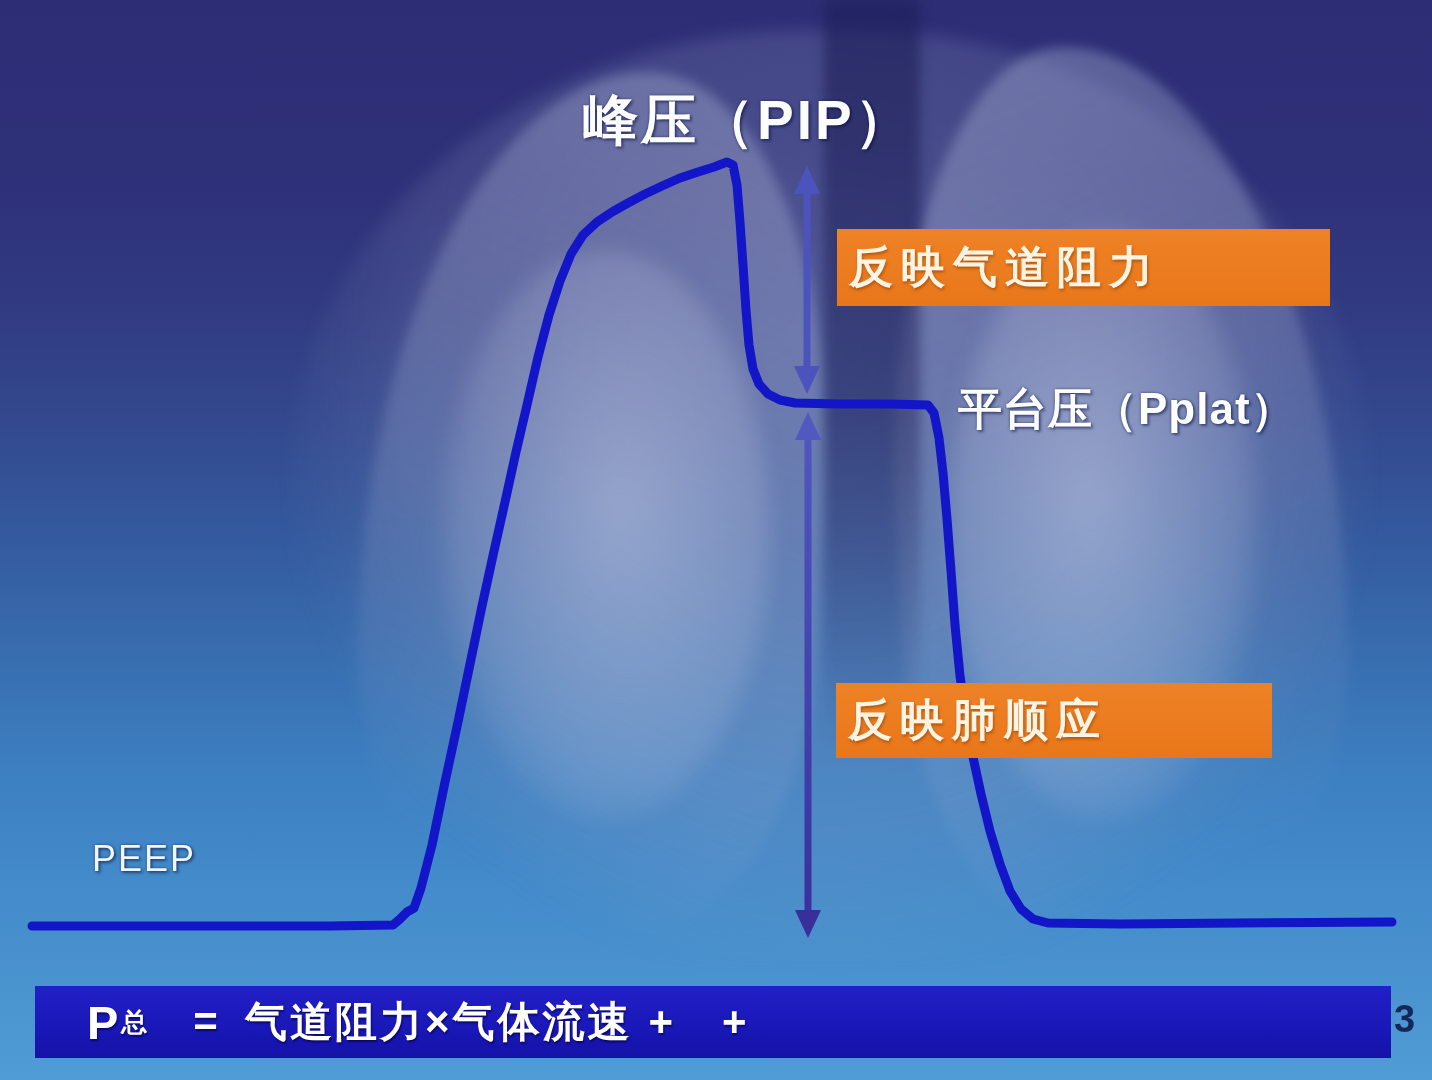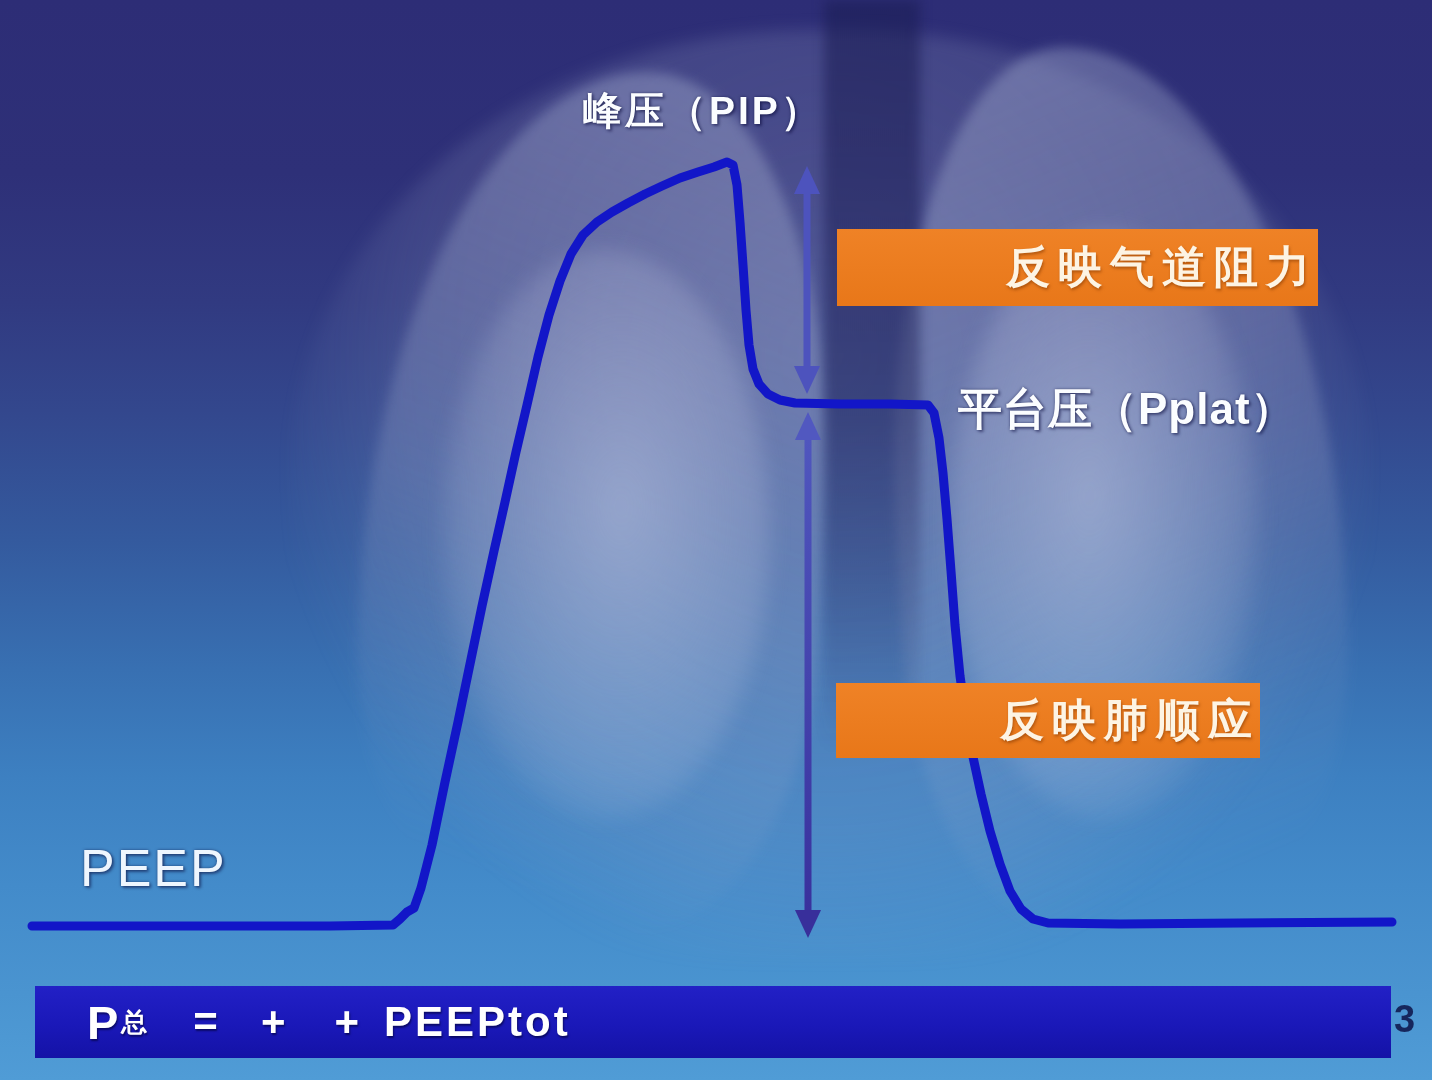--- a/index.html
+++ b/index.html
@@ -41,27 +41,27 @@
     border-radius:50%; filter:blur(10px);
   }
   .mediastinum {
     left:824px; top:0; width:96px; height:750px;
     background:linear-gradient(180deg, rgba(28,30,86,0.60) 0%, rgba(28,30,86,0.45) 55%, rgba(28,30,86,0) 100%);
     filter:blur(6px);
   }
   svg.wave { position:absolute; left:0; top:0; z-index:2; }
   .label { position:absolute; color:#fbfdff; font-weight:700; z-index:4; white-space:nowrap;
     text-shadow:0 0 3px rgba(10,12,60,0.55), 2px 2px 3px rgba(10,12,60,0.45); }
-  .pip-title   { left:583px; top:84px;  font-size:39px; letter-spacing:3px; }
+  .pip-title   { left:583px; top:84px;  font-size:55px; letter-spacing:3px; }
   .pplat-label { left:958px; top:380px; font-size:44px; letter-spacing:1px; }
-  .peep-label  { left:80px;  top:838px; font-size:52px; font-weight:500; letter-spacing:2px; color:#eef6fe; }
-  .callout { position:absolute; z-index:3; display:flex; align-items:center; justify-content:flex-end;
+  .peep-label  { left:92px;  top:838px; font-size:36px; font-weight:500; letter-spacing:2px; color:#eef6fe; }
+  .callout { position:absolute; z-index:3; display:flex; align-items:center; justify-content:flex-start;
     background:linear-gradient(180deg,#ef8226 0%, #e87719 100%);
     color:#fdf4e4; font-size:44px; font-weight:700; letter-spacing:8px;
-    text-shadow:1px 2px 3px rgba(130,55,0,0.55); }
+    text-shadow:1px 2px 3px rgba(130,55,0,0.55);padding-left:12px; }
   .callout-resistance { left:837px; top:229px; width:481px; height:77px; }
   .callout-compliance { left:836px; top:683px; width:424px; height:75px; }
   .formula-bar { position:absolute; left:35px; top:986px; width:1356px; height:72px; z-index:5;
     display:flex; align-items:center; padding-left:52px; box-sizing:border-box;
     background:linear-gradient(180deg,#2220c6 0%, #1a18b8 55%, #1412a6 100%);
     color:#ffffff; font-size:42px; font-weight:700; letter-spacing:3px; white-space:nowrap;
     text-shadow:1px 2px 2px rgba(0,0,50,0.6); }
   .formula-bar .f-p { font-size:47px; }
   .formula-bar .f-sub { font-size:26px; vertical-align:-10px; letter-spacing:0; }
   .formula-bar .f-eq { margin-left:46px; margin-right:24px; }
@@ -106,20 +106,20 @@
     <span>反映气道阻力</span>
   </div>
   <div class="callout callout-compliance">
     <span>反映肺顺应</span>
   </div>
 
   <div class="formula-bar">
     <span class="f-p">P</span>
       <span class="f-sub">总</span>
     <span class="f-eq">=</span>
+    <span class="f-t1">气道阻力×气体流速</span>
     <span class="f-plus1">+</span>
     <span class="f-plus2">+</span>
-    <span class="f-t3">PEEPtot</span>
   </div>
 
   <div class="page-number">3</div>
 
 </div>
 
 </body></html>

